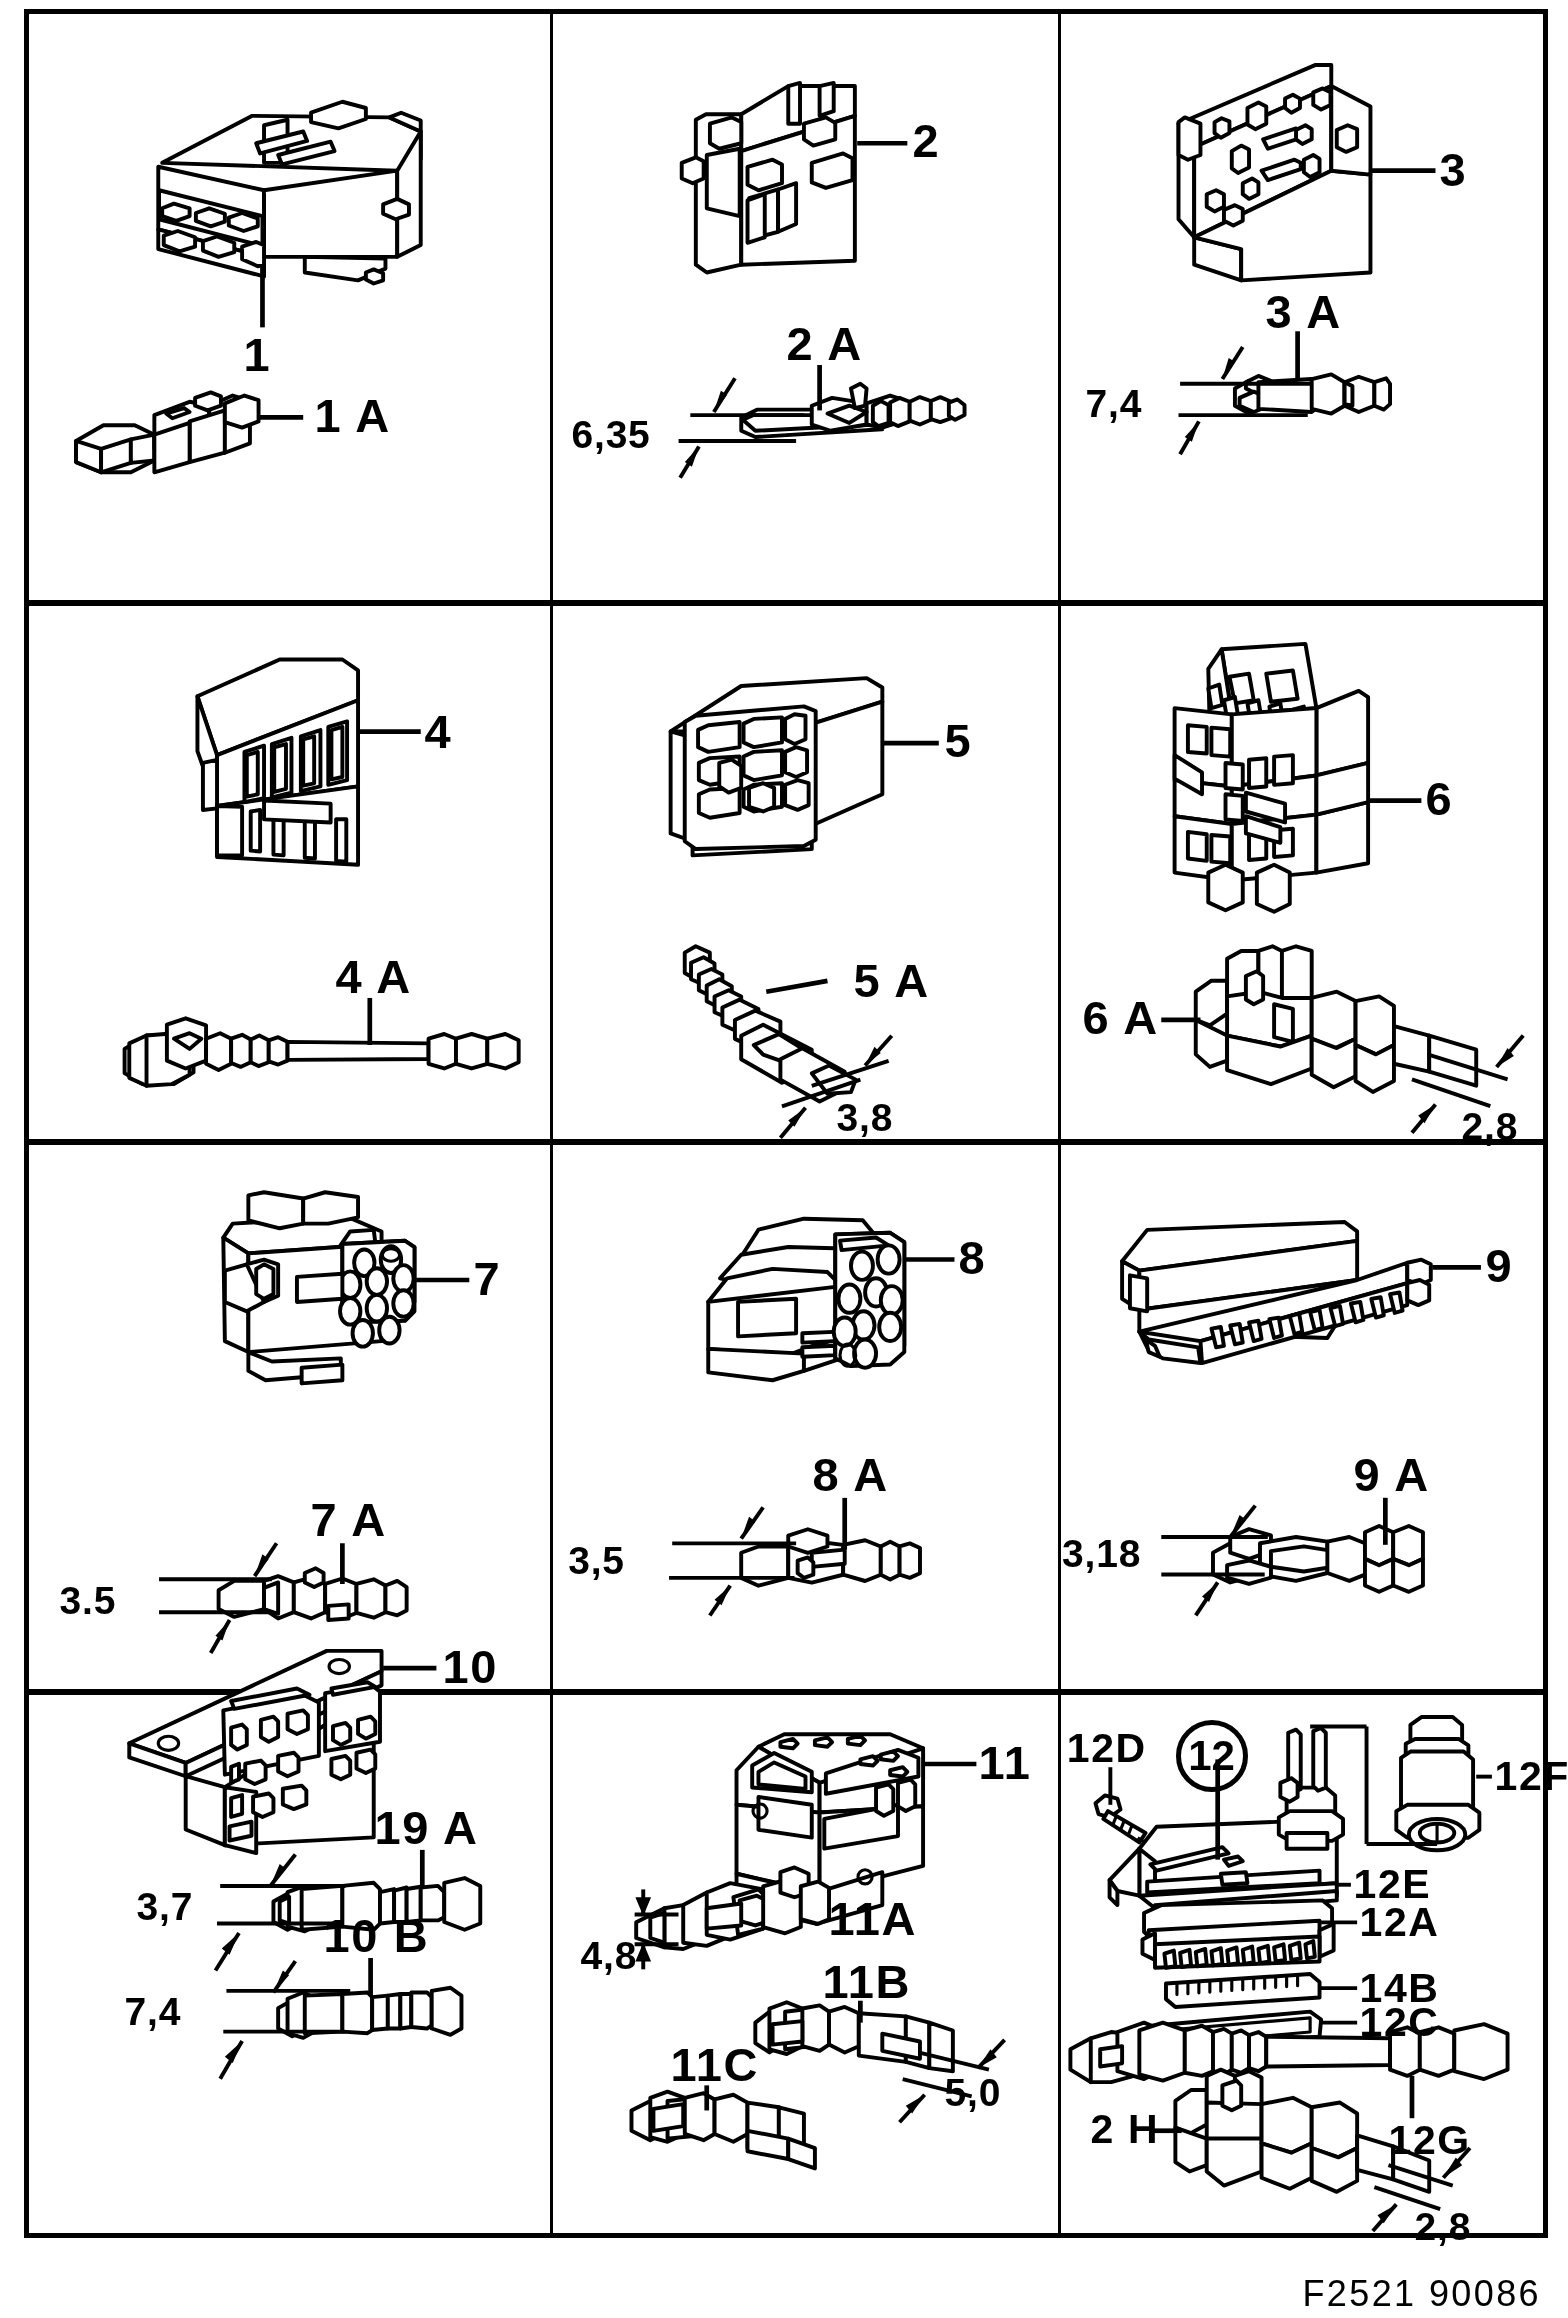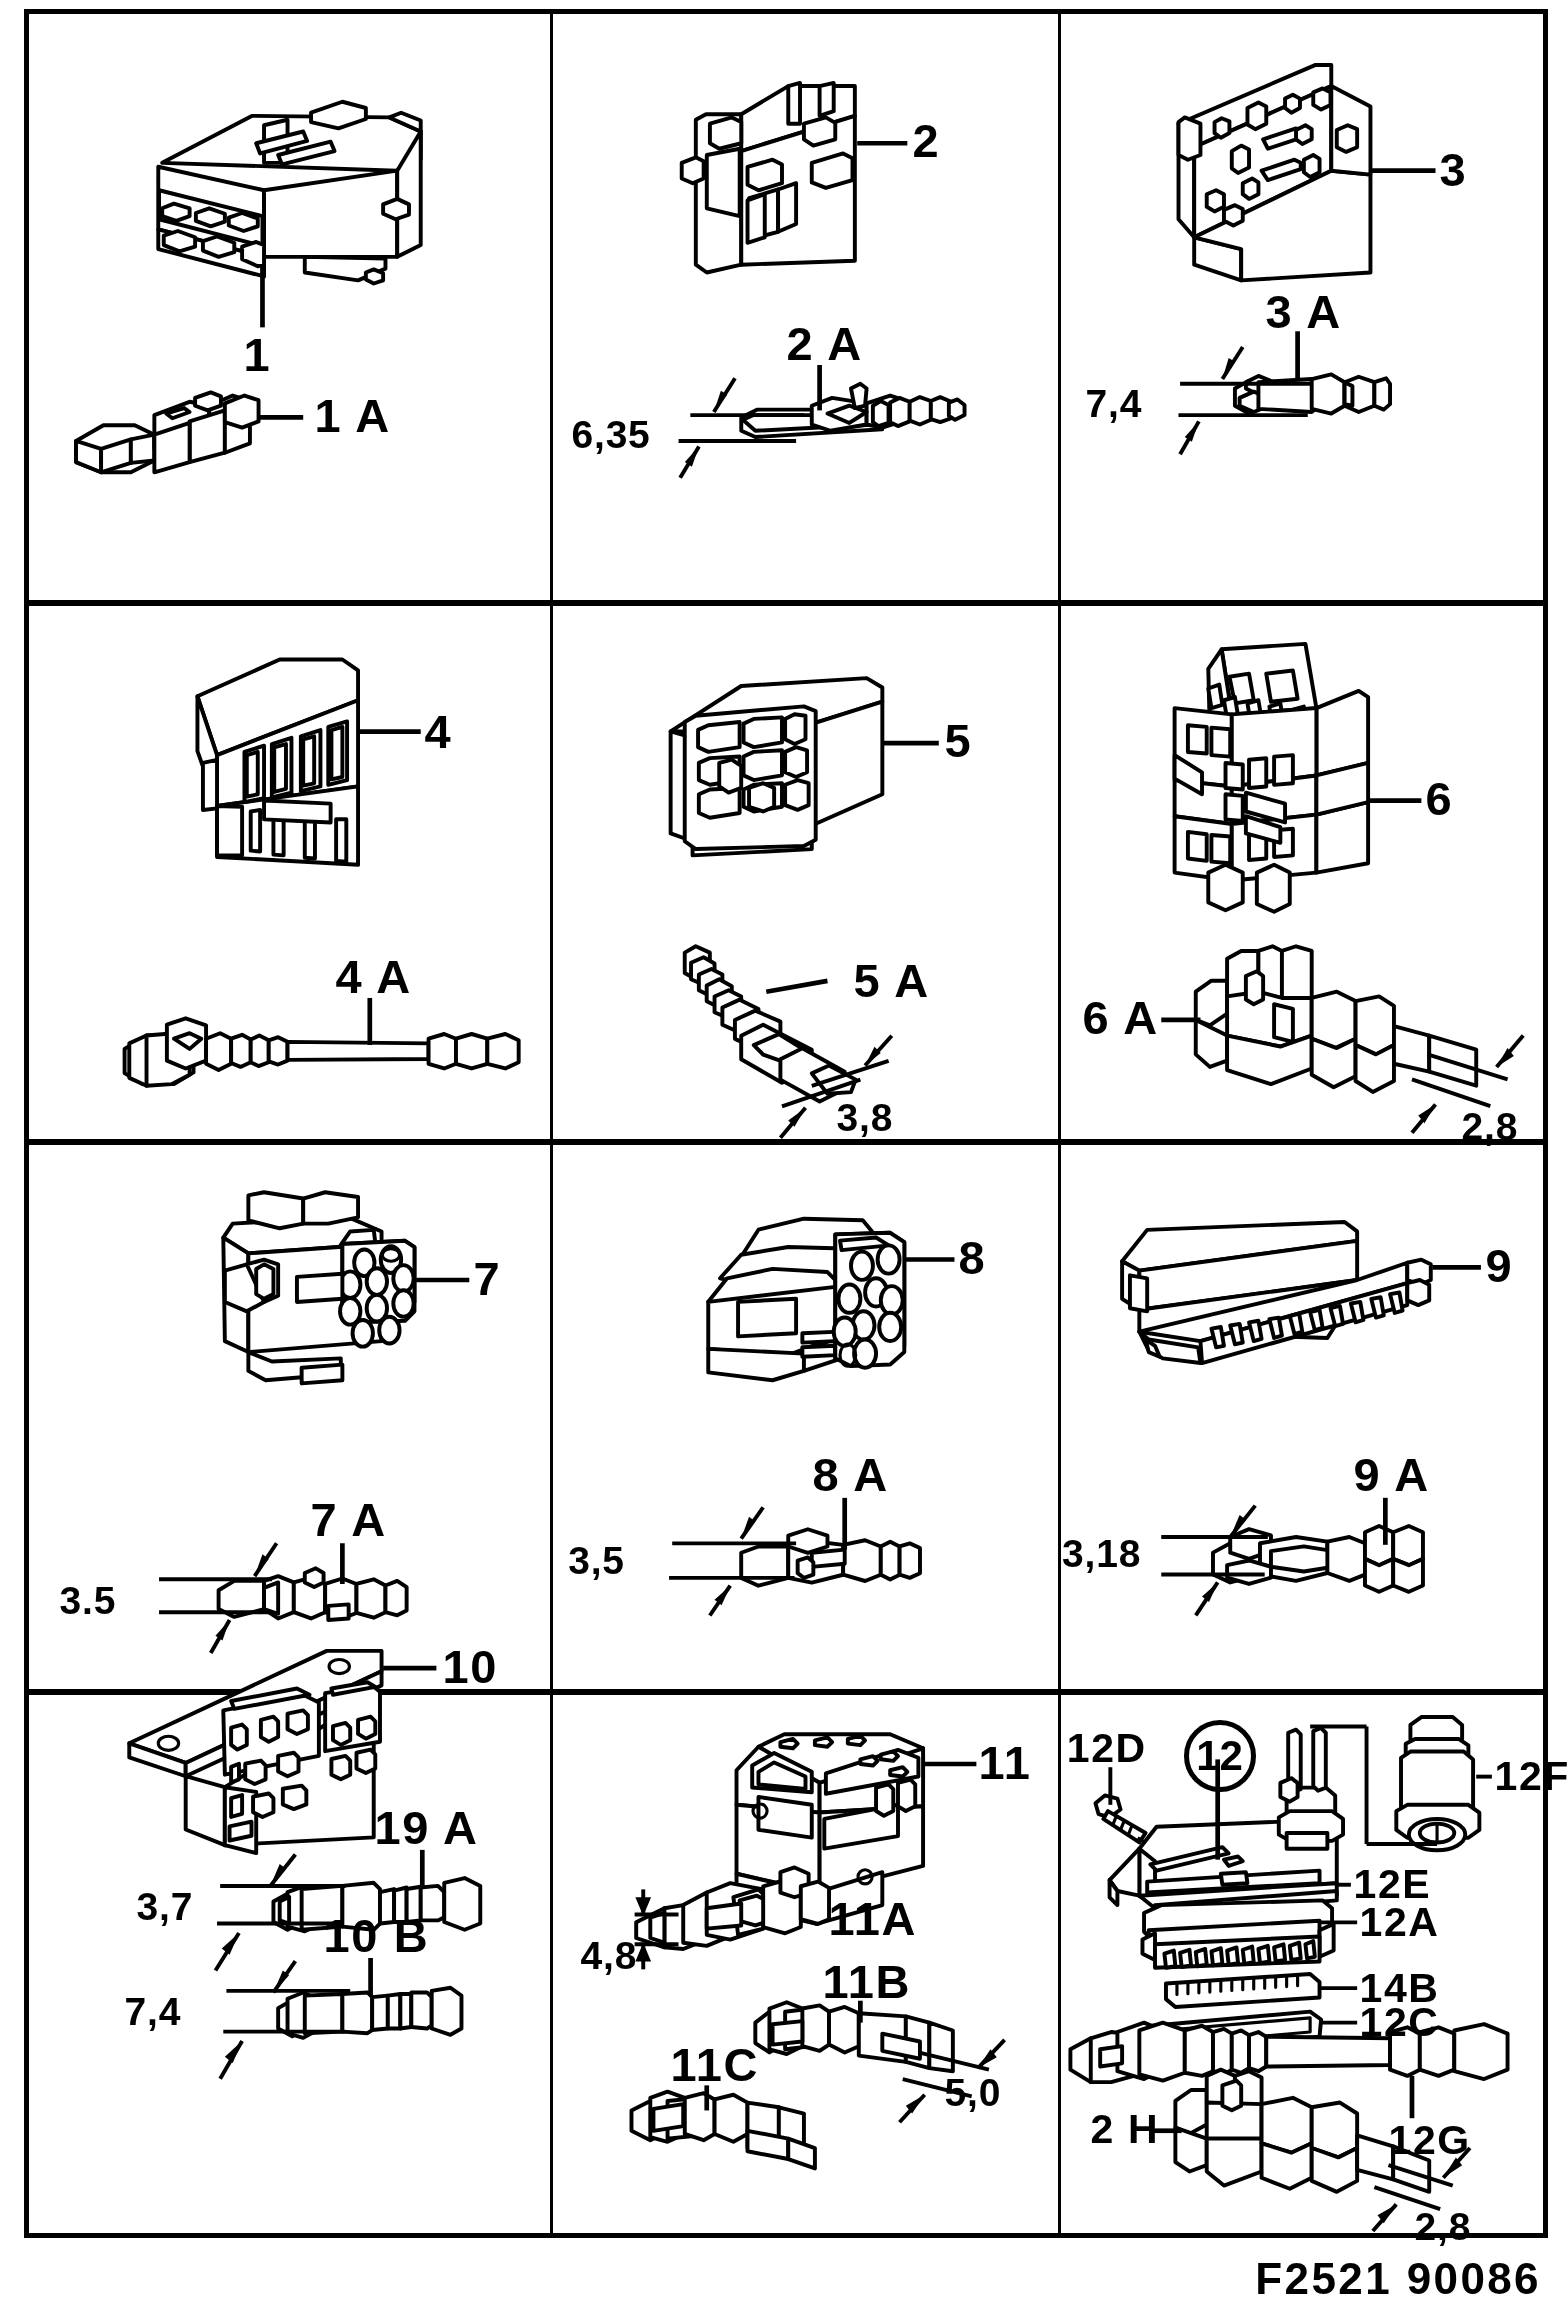--- a/index.html
+++ b/index.html
@@ -24,21 +24,21 @@
   
   .lead{position:absolute;background:#000;}
   .lead.v{width:5px;}
 
   
   .circ{position:absolute;width:72px;height:72px;border:5.5px solid #000;
         border-radius:50%;display:flex;align-items:center;justify-content:center;
         font-size:42px;font-weight:700;box-sizing:border-box;}
 
   
-  #footer{position:absolute;right:28px;bottom:15px;font-size:44px;font-weight:700;
+  #footer{position:absolute;right:28px;bottom:4px;font-size:36px;font-weight:400;
           letter-spacing:2.4px;white-space:nowrap;}
 
   svg{position:absolute;left:0;top:0;overflow:visible;}
   .st{fill:#fff;stroke:#000;stroke-width:5;stroke-linejoin:round;stroke-linecap:round;}
   .stn{fill:none;stroke:#000;stroke-width:4;stroke-linejoin:round;stroke-linecap:round;}
   .arw{fill:#000;stroke:none;}
 </style>
 </head>
 <body>
 
@@ -789,21 +789,21 @@
       </g>
       <line x1="116" y1="556" x2="154" y2="556" stroke="#000" stroke-width="6"></line>
 
       <line x1="418" y1="600" x2="500" y2="626" stroke="#000" stroke-width="5"></line>
       <line x1="400" y1="628" x2="484" y2="656" stroke="#000" stroke-width="5"></line>
       <line x1="522" y1="578" x2="488" y2="616" stroke="#000" stroke-width="5"></line>
       <polygon class="arw" points="488,616 512,600 504,590"></polygon>
       <line x1="398" y1="684" x2="428" y2="650" stroke="#000" stroke-width="5"></line>
       <polygon class="arw" points="428,650 404,664 412,674"></polygon>
     </svg>
-    <div class="circ" style="left:123px;top:25px;text-align:center;">
+    <div class="circ" style="left:115px;top:25px;text-align:center;">
       <span>12</span>
     </div>
     <span class="lbl sm" style="left:6.3px;top:33px;">12D</span>
     <span class="lbl sm" style="left:434px;top:61px;">12F</span>
     <span class="lbl sm" style="left:293px;top:169px;">12E</span>
     <span class="lbl sm" style="left:299px;top:207px;">12A</span>
     <span class="lbl sm" style="left:299px;top:273px;">14B</span>
     <span class="lbl sm" style="left:299px;top:307px;">12C</span>
     <span class="lbl sm" style="left:328px;top:425px;">12G</span>
     <span class="lbl sm" style="left:30px;top:414px;">2 H</span>

